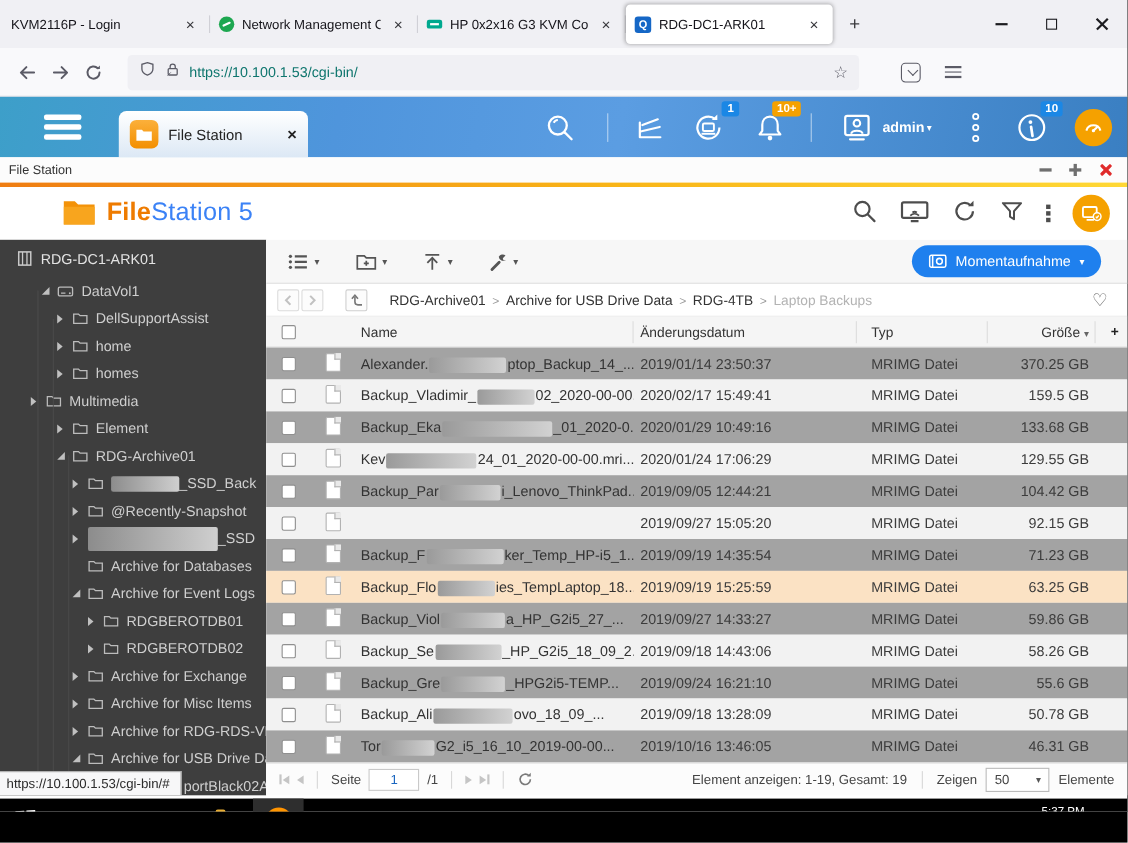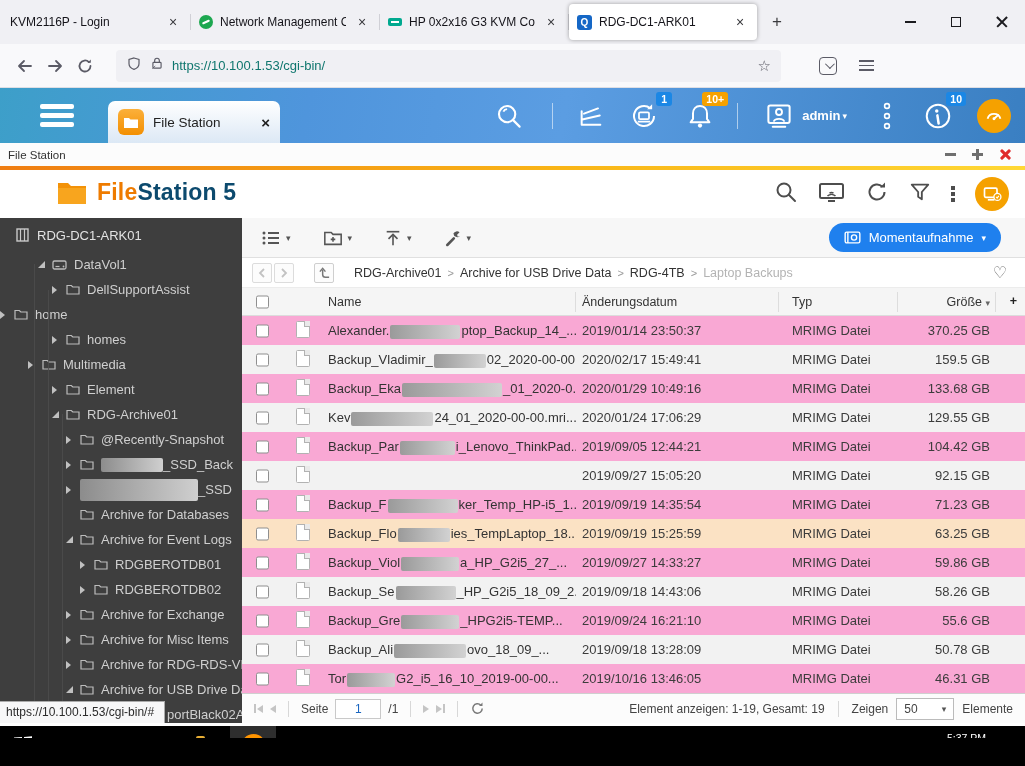--- a/index.html
+++ b/index.html
@@ -71,21 +71,21 @@
   .wclose::before,.wclose::after { content:""; position:absolute; left:0; top:4.5px; width:13px; height:3px; background:#e02b2b; border-radius:1px; }
   .wclose::before { transform:rotate(45deg); } .wclose::after { transform:rotate(-45deg); }
   .accent { position:absolute; top:166px; left:0; width:100%; height:4px; background:linear-gradient(90deg,#ef7d12,#f9b517 55%,#ffd835); }
 
   
   .fsheader { position:absolute; top:170px; left:0; width:100%; height:48px; background:#fff; }
   .brand { position:absolute; left:56px; top:9px; display:flex; align-items:center; gap:9px; }
   .brand-folder { width:32px; height:27px; }
   .brand-text { font-size:23px; letter-spacing:.2px; }
   .brand-bold { color:#ee7b00; font-weight:bold; }
-  .brand-light { color:#0c4a6e; font-weight:700; }
+  .brand-light { color:#3b82f6; font-weight:400; }
   .fsh-icons { position:absolute; right:16px; top:0; height:48px; display:flex; align-items:center; gap:20px; }
   .fs-orange { width:34px; height:34px; border-radius:50%; background:#f5a100; display:flex; align-items:center; justify-content:center; }
   .kebab i { display:block; width:3.6px; height:3.6px; background:#4d4d4d; margin:2.6px 0; }
 
   
   .sidebar { position:absolute; top:218px; left:0; width:242px; height:505px; background:#3e3e3e; overflow:hidden; }
   .server-row { height:34px; display:flex; align-items:center; gap:8px; padding-left:16px; color:#e3e3e3; font-size:13px; }
   .titem { height:25px; display:flex; align-items:center; color:#cfcfcf; font-size:13px; white-space:nowrap; }
   .arrow { width:10px; margin-right:4px; flex:0 0 auto; }
   .arrow.col { width:0; height:0; border-top:4px solid transparent; border-bottom:4px solid transparent; border-left:5px solid #c0c0c0; margin-right:9px; }
@@ -119,21 +119,21 @@
   .thead .sep { position:absolute; top:4px; height:20px; width:1px; background:#ddd; }
   .cb { position:absolute; width:13px; height:13px; border:1px solid #8f8f8f; border-radius:2px; background:#fff; top:50%; transform:translateY(-50%); left:14px; }
   .h-name { position:absolute; left:86px; top:7px; }
   .h-date { position:absolute; left:340px; top:7px; }
   .h-type { position:absolute; left:550px; top:7px; }
   .h-size { position:absolute; right:35px; top:7px; color:#333; }
   .h-size .caret { color:#666; }
   .h-add { position:absolute; right:8px; top:6px; font-weight:bold; color:#222; }
 
   .file-list { position:absolute; top:98px; left:0; width:100%; height:377px; }
-  .frow { position:relative; height:29px; font-size:13px; color:#333; background:#f9a8d4; }
+  .frow { position:relative; height:29px; font-size:13px; color:#333; background:#a3a3a3; }
   .frow.alt { background:#f2f2f2; }
   .frow.hl { background:#fbe2c4; }
   .ficon { position:absolute; left:54px; top:5px; width:14px; height:17px; background:#fff; border:1px solid #b2b2b2; border-radius:1.5px; }
   .ficon::after { content:""; position:absolute; right:-1px; top:-1px; width:5px; height:5px; background:#e9e9e9; border-left:1px solid #b2b2b2; border-bottom:1px solid #b2b2b2; }
   .fname { position:absolute; left:86px; top:0; width:248px; height:29px; line-height:29px; white-space:nowrap; overflow:hidden; }
   .fname .redact { background:linear-gradient(90deg,#9a9a9a,#d2d2d2); margin:0 1px; }
   .fdate { position:absolute; left:340px; line-height:29px; color:#3c3c3c; }
   .ftype { position:absolute; left:550px; line-height:29px; color:#3c3c3c; }
   .fsize { position:absolute; left:600px; width:148px; text-align:right; line-height:29px; color:#3c3c3c; }
 
@@ -417,21 +417,21 @@
         <div class="titem" style="padding-left: 52px;">
     <span class="arrow col"></span>
     <span class="ticon icon-folder">
       <svg width="14" height="11" viewBox="0 0 14 11">
               <path d="M1 1.5h4.3L6.8 3H13v7H1z" fill="none" stroke="#bcbcbc" stroke-width="1.2"></path>
             </svg>
     </span>
 
     <span class="tlabel">DellSupportAssist</span>
   </div>
-        <div class="titem" style="">
+        <div class="titem" style="padding-left: 52px;">
     <span class="arrow col"></span>
     <span class="ticon icon-folder">
       <svg width="14" height="11" viewBox="0 0 14 11">
               <path d="M1 1.5h4.3L6.8 3H13v7H1z" fill="none" stroke="#bcbcbc" stroke-width="1.2"></path>
             </svg>
     </span>
 
     <span class="tlabel">home</span>
   </div>
         <div class="titem" style="padding-left: 52px;">
@@ -475,32 +475,32 @@
     <span class="tlabel">RDG-Archive01</span>
   </div>
         <div class="titem" style="padding-left: 66px;">
     <span class="arrow col"></span>
     <span class="ticon icon-folder">
       <svg width="14" height="11" viewBox="0 0 14 11">
               <path d="M1 1.5h4.3L6.8 3H13v7H1z" fill="none" stroke="#bcbcbc" stroke-width="1.2"></path>
             </svg>
     </span>
 
-    <span class="tlabel">@Recently-Snapshot</span>
-  </div>
-        <div class="titem" style="padding-left: 66px;">
-    <span class="arrow col"></span>
-    <span class="ticon icon-folder">
-      <svg width="14" height="11" viewBox="0 0 14 11">
-              <path d="M1 1.5h4.3L6.8 3H13v7H1z" fill="none" stroke="#bcbcbc" stroke-width="1.2"></path>
-            </svg>
-    </span>
-
     <span class="redact dark" style="display: inline-block; width: 62px;"></span>
     <span class="tlabel">_SSD_Back</span>
+  </div>
+        <div class="titem" style="padding-left: 66px;">
+    <span class="arrow col"></span>
+    <span class="ticon icon-folder">
+      <svg width="14" height="11" viewBox="0 0 14 11">
+              <path d="M1 1.5h4.3L6.8 3H13v7H1z" fill="none" stroke="#bcbcbc" stroke-width="1.2"></path>
+            </svg>
+    </span>
+
+    <span class="tlabel">@Recently-Snapshot</span>
   </div>
         <div class="titem" style="padding-left: 66px;">
     <span class="arrow col"></span>
 
     <span class="redact dark tall" style="display: inline-block; width: 118px;"></span>
     <span class="tlabel">_SSD</span>
   </div>
         <div class="titem" style="padding-left: 66px;">
     <span class="arrow none"></span>
     <span class="ticon icon-folder">

